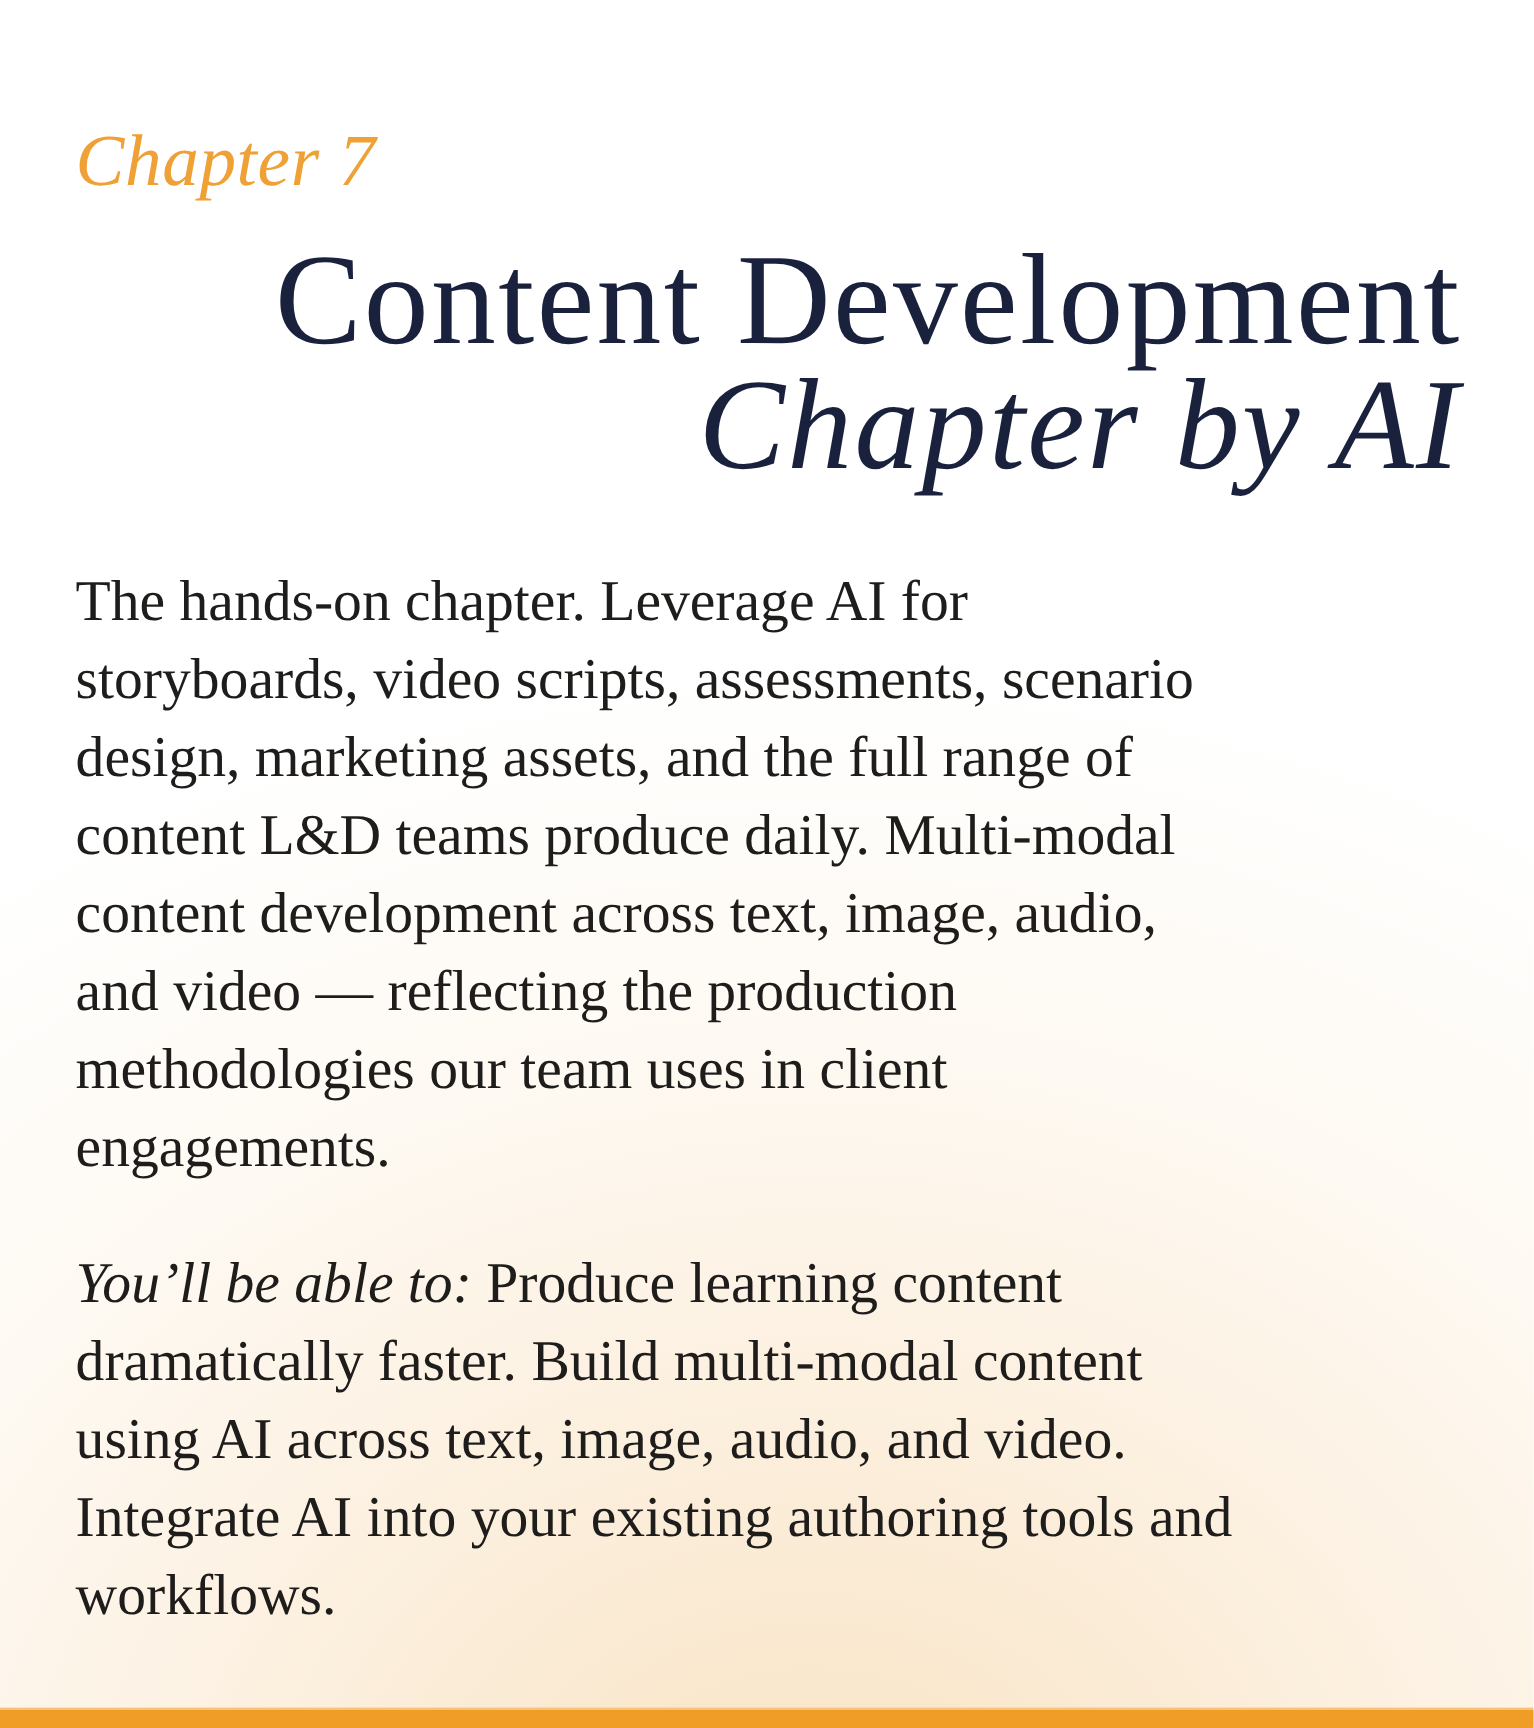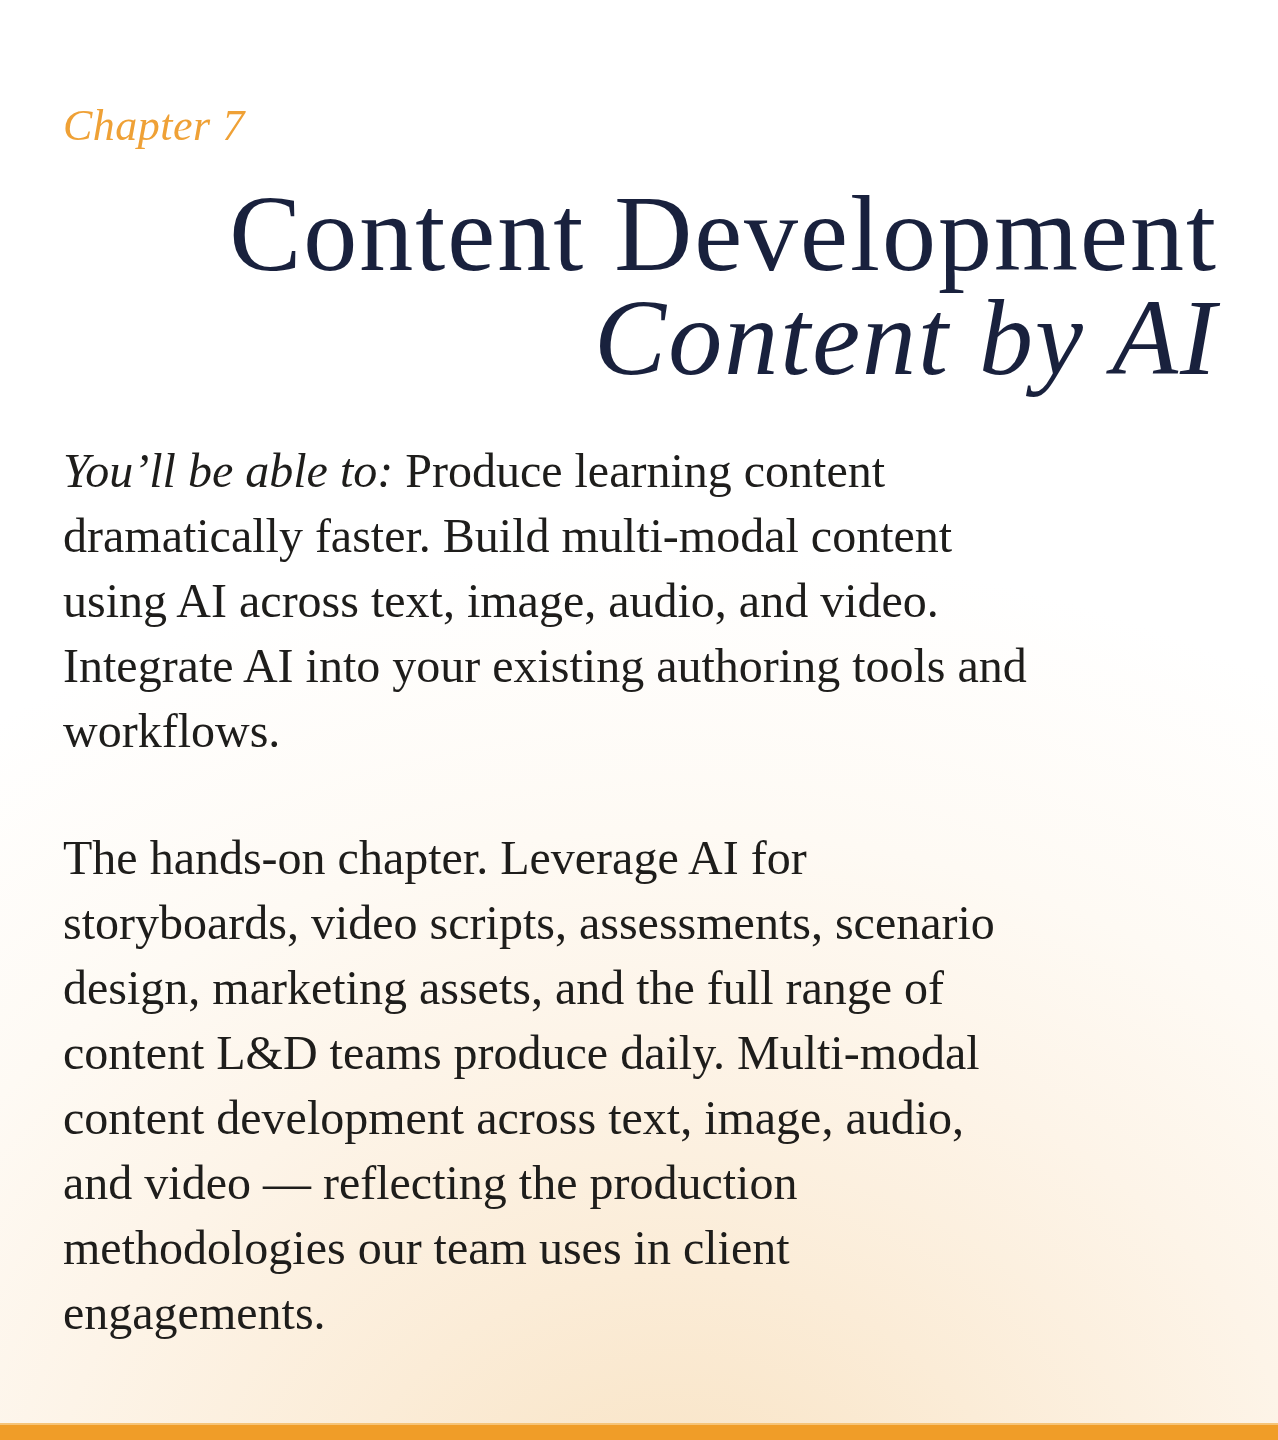--- a/index.html
+++ b/index.html
@@ -19,21 +19,21 @@
         #fdf4e8 52%,
         #fefaf4 72%,
         #ffffff 100%);
     background-color: #ffffff;
   }
   .content {
     padding: 104px 60px 0 63px;
   }
   .kicker {
     font-style: italic;
-    font-size: 44px;
+    font-size: 61px;
     line-height: 1;
     color: #efa136;
     letter-spacing: 0.5px;
   }
   .title {
     margin-top: 34px;
     font-size: 108px;
     line-height: 104px;
     color: #19213d;
     letter-spacing: 2px;
@@ -63,39 +63,39 @@
 </style>
 </head>
 <body>
 
 <div class="content">
 
   <div class="kicker">Chapter 7</div>
 
   <div class="title">
     <div class="title-line1">Content Development</div>
-    <div class="title-line2">Content by AI</div>
-  </div>
-
-  <div class="para para2">
-    <div class="pline">
-      <span class="lead-italic">You’ll be able to:</span><span> Produce learning content</span>
-    </div>
-    <div class="pline">dramatically faster. Build multi-modal content</div>
-    <div class="pline">using AI across text, image, audio, and video.</div>
-    <div class="pline">Integrate AI into your existing authoring tools and</div>
-    <div class="pline">workflows.</div>
+    <div class="title-line2">Chapter by AI</div>
   </div>
 
   <div class="para para1">
     <div class="pline">The hands-on chapter. Leverage AI for</div>
     <div class="pline">storyboards, video scripts, assessments, scenario</div>
     <div class="pline">design, marketing assets, and the full range of</div>
     <div class="pline">content L&amp;D teams produce daily. Multi-modal</div>
     <div class="pline">content development across text, image, audio,</div>
     <div class="pline">and video — reflecting the production</div>
     <div class="pline">methodologies our team uses in client</div>
     <div class="pline">engagements.</div>
   </div>
 
+  <div class="para para2">
+    <div class="pline">
+      <span class="lead-italic">You’ll be able to:</span><span> Produce learning content</span>
+    </div>
+    <div class="pline">dramatically faster. Build multi-modal content</div>
+    <div class="pline">using AI across text, image, audio, and video.</div>
+    <div class="pline">Integrate AI into your existing authoring tools and</div>
+    <div class="pline">workflows.</div>
+  </div>
+
 </div>
 
 <div class="bottom-bar"></div>
 
 </body></html>

